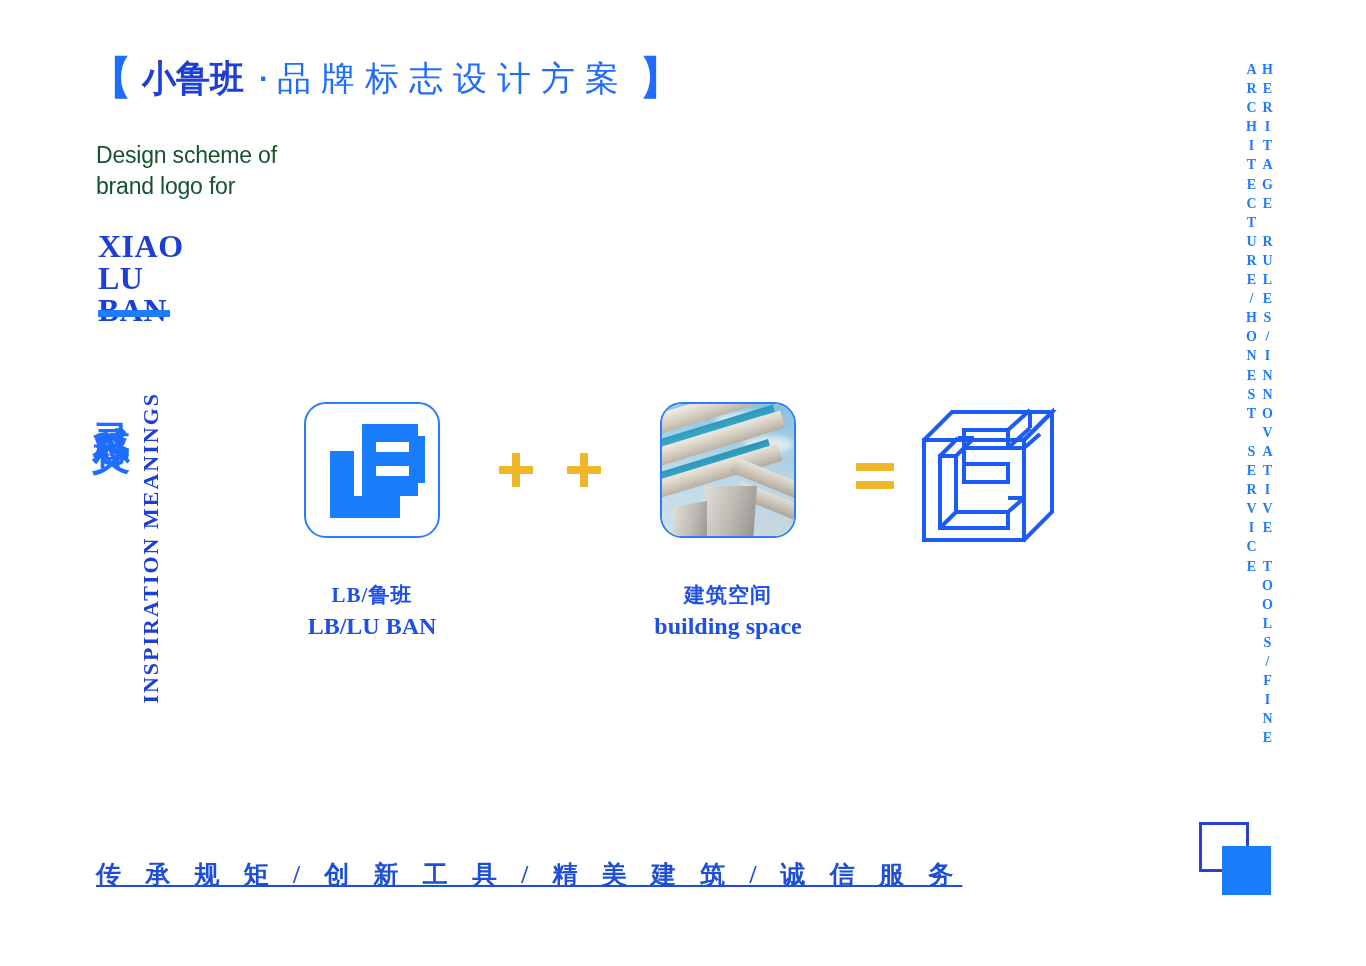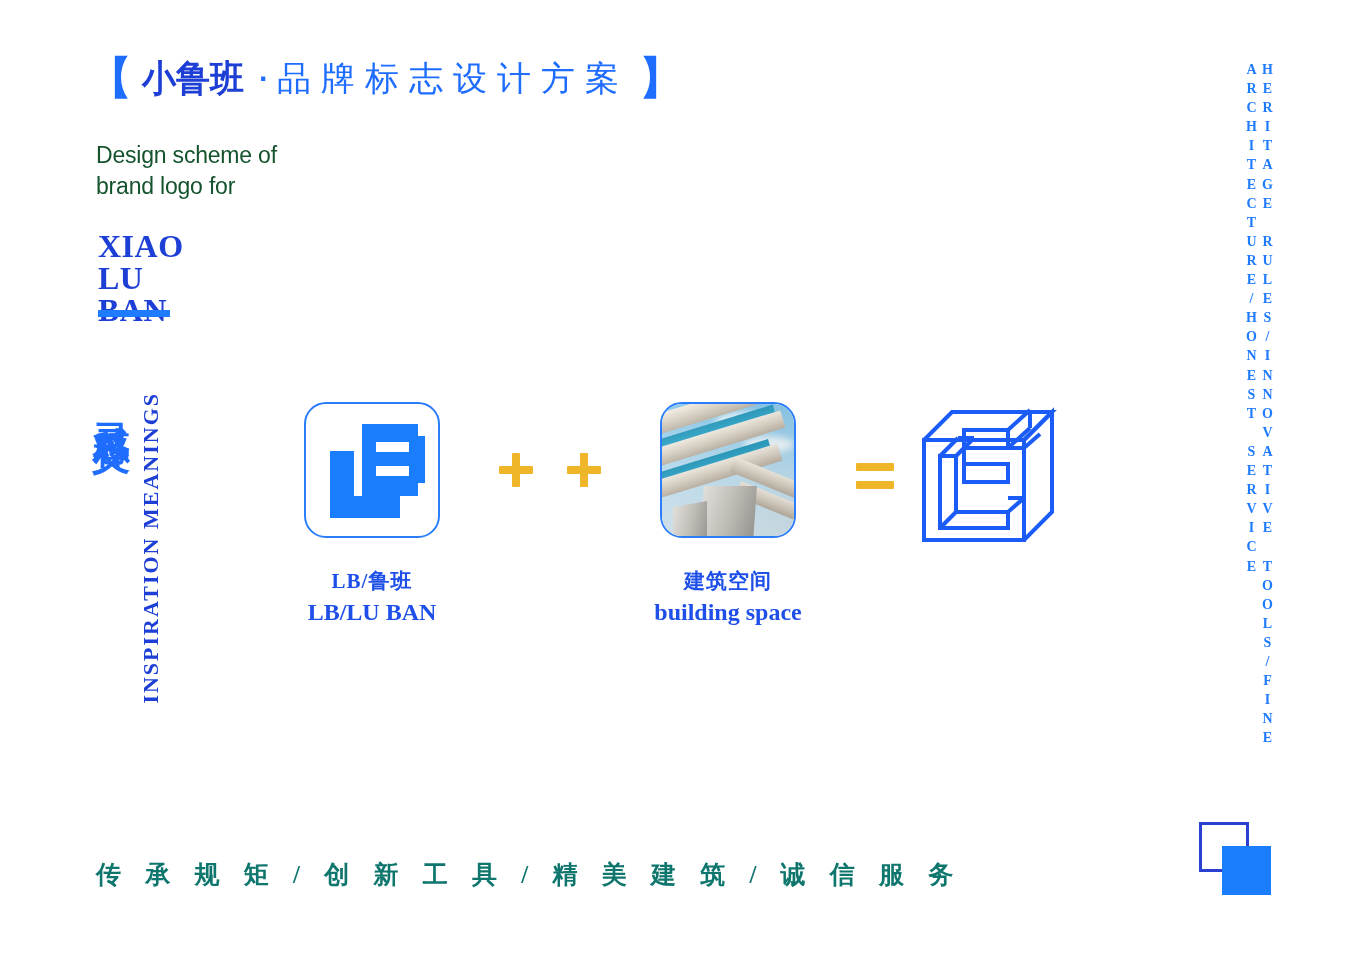--- a/index.html
+++ b/index.html
@@ -155,21 +155,21 @@
     width: 136px;
     height: 136px;
     border: 2px solid #2b7dfb;
     border-radius: 22px;
     box-sizing: border-box;
     overflow: hidden;
     position: relative;
     background: #fff;
   }
   .caption {
-    margin-top: 30px;
+    margin-top: 44px;
     text-align: center;
     font-family: "Liberation Serif", serif;
     font-weight: 700;
     color: #1e4fe8;
     width: 220px;
   }
   .caption .cn {
     font-size: 21px;
     line-height: 26px;
     display: block;
@@ -259,23 +259,24 @@
 
   
   .slogan {
     position: absolute;
     left: 96px;
     top: 858px;
     font-family: "Liberation Serif", serif;
     font-size: 25px;
     line-height: 34px;
     font-weight: 600;
-    color: #0f766e;
+    color: #1d4ed8;
     letter-spacing: 9px;
     white-space: nowrap;
+    text-decoration: underline;
   }
 
   
   .sq-outline {
     position: absolute;
     left: 1199px;
     top: 822px;
     width: 50px;
     height: 50px;
     border: 3px solid #2b3fd0;

